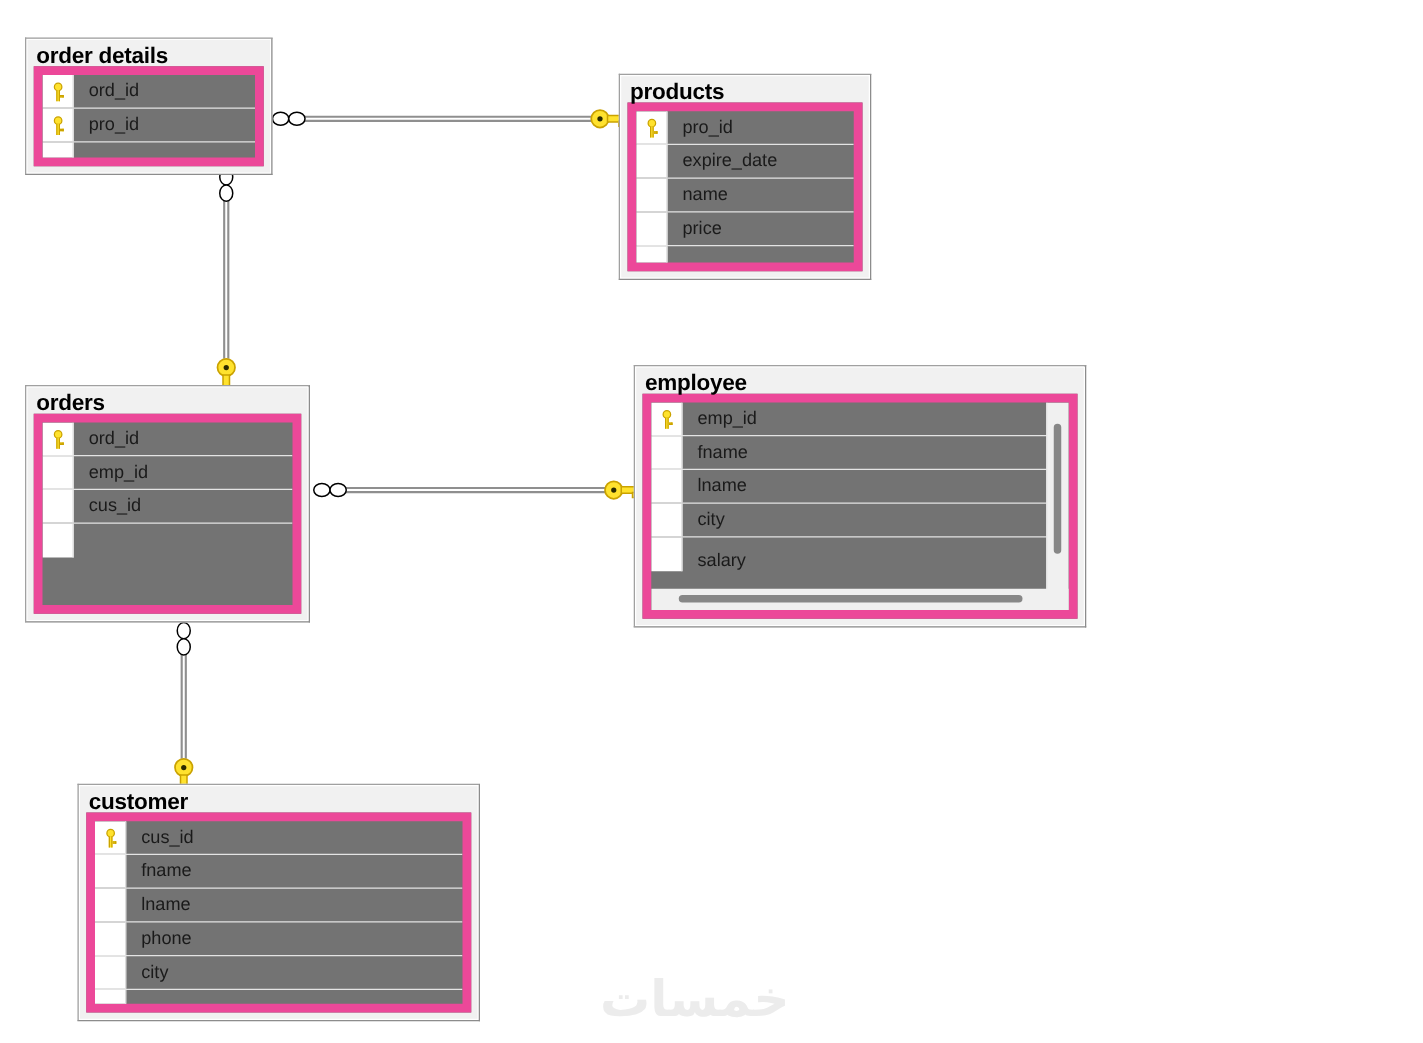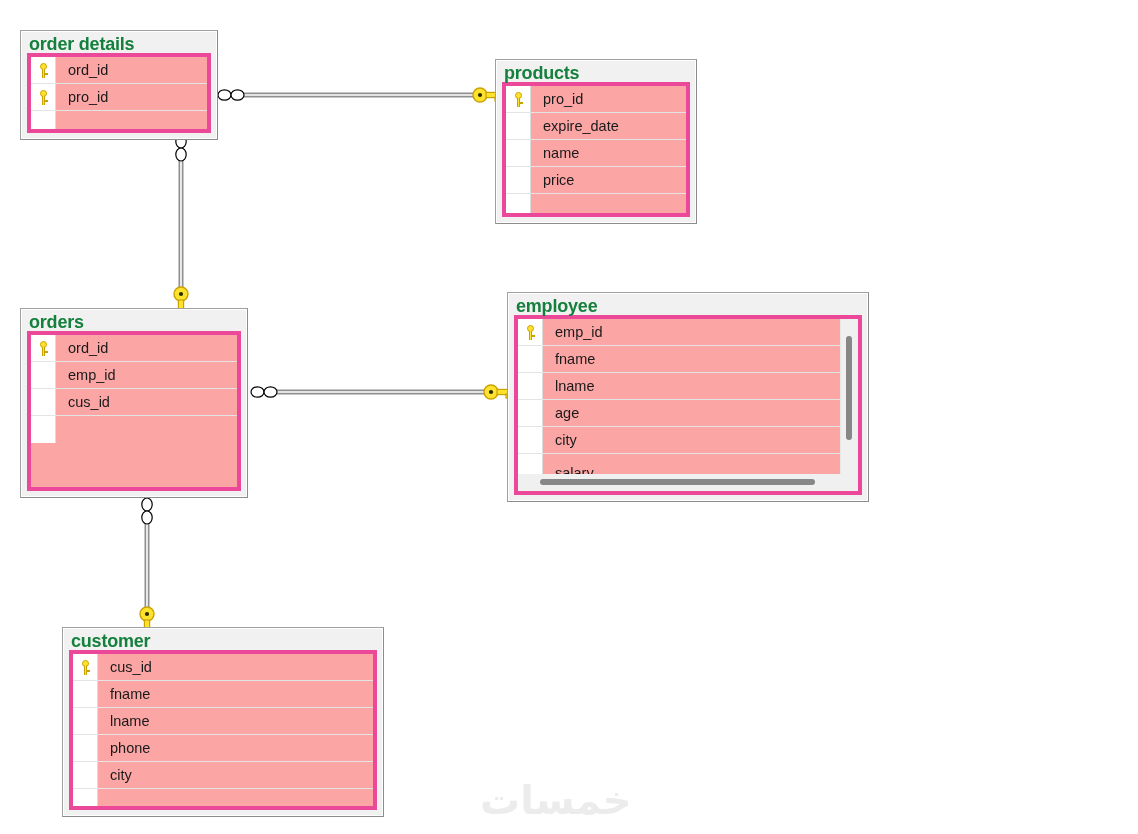--- a/index.html
+++ b/index.html
@@ -36,34 +36,34 @@
     border-bottom-color:#8c8c8c;
     box-shadow:0 0 0 1px #ffffff inset;
     z-index:5;
   }
   .entity-title{
     position:absolute;
     left:8px;
     top:2px;
     font-size:18px;
     font-weight:bold;
-    color:#15803d;
+    color:#000000;
     white-space:nowrap;
     z-index:3;
     line-height:22px;
     letter-spacing:-0.2px;
   }
   .grid{
     position:absolute;
     left:6px;
     right:6px;
     top:22px;
     bottom:6px;
-    background:#fca5a5;
-    border:4px solid #ec4899;
+    background:#737373;
+    border:7px solid #ec4899;
     box-sizing:border-box;
     overflow:hidden;
   }
   .row{
     position:relative;
     height:27px;
     box-sizing:border-box;
     border-bottom:1px solid #e4e4e4;
     display:flex;
     align-items:center;
@@ -307,24 +307,20 @@
             <div class="row">
               <div class="rowhdr"></div>
               <div class="colname">fname</div>
             </div>
             <div class="row">
               <div class="rowhdr"></div>
               <div class="colname">lname</div>
             </div>
             <div class="row">
               <div class="rowhdr"></div>
-              <div class="colname">age</div>
-            </div>
-            <div class="row">
-              <div class="rowhdr"></div>
               <div class="colname">city</div>
             </div>
             <div class="row last">
               <div class="rowhdr"></div>
               <div class="colname">salary</div>
             </div>
           </div>
           <div class="vscroll">
             <div class="vthumb"></div>
           </div>

